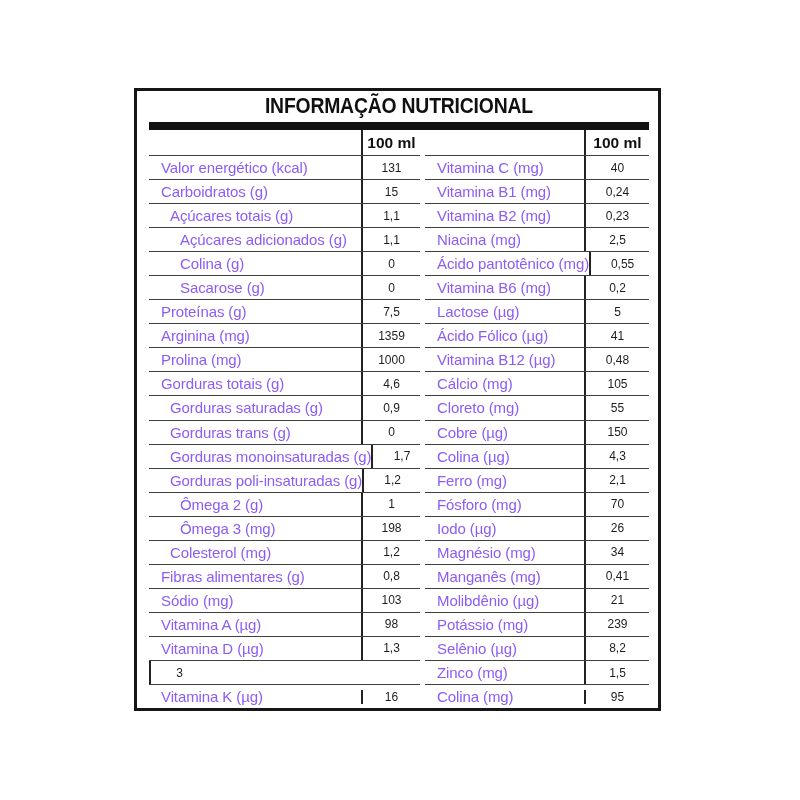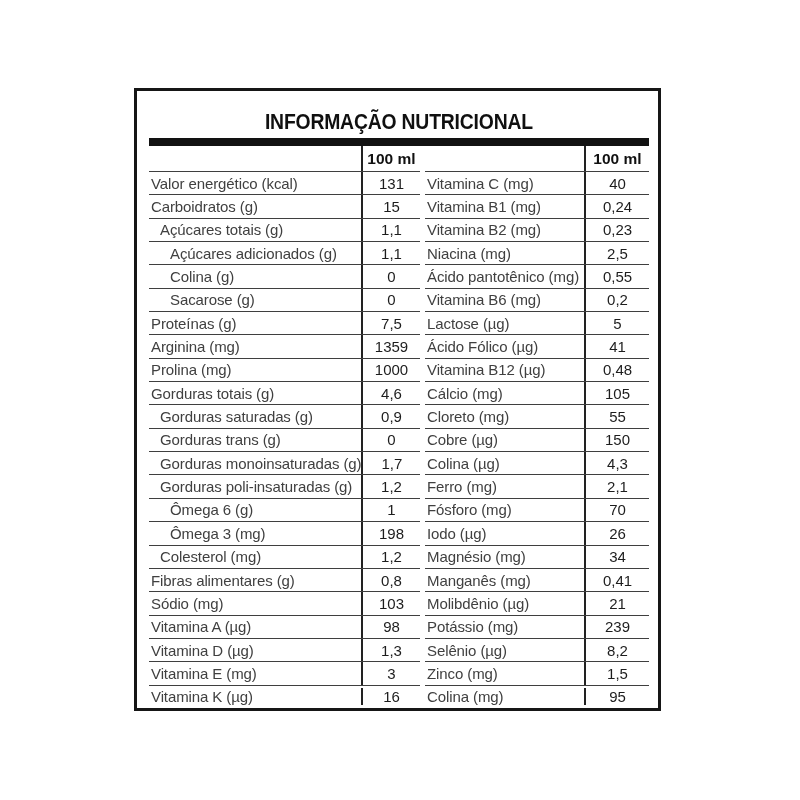--- a/index.html
+++ b/index.html
@@ -20,21 +20,21 @@
   }
   .nutrition-table {
     position: absolute;
     left: 134px;
     top: 88px;
     width: 527px;
     height: 623px;
     box-sizing: border-box;
     border: 3px solid #161616;
     background: #ffffff;
-    padding: 16px 9px 0 12px;
+    padding: 0 9px 0 12px;
     display: flex;
     flex-direction: column;
   }
   .title-row {
     height: 31px;
     flex: 0 0 31px;
     display: flex;
     align-items: center;
     justify-content: center;
     color: #101010;
@@ -77,36 +77,37 @@
   .hrow {
     flex: 0 0 25px;
     height: 25px;
     gap: 6px;
   }
   .lbl {
     flex: 1 1 auto;
     display: flex;
     align-items: center;
     font-size: 15px;
-    color: #404040;
+    color: #8b5cf6;
     white-space: nowrap;
     padding-left: 2px;
     letter-spacing: -0.1px;
+    margin-left: 10px;
   }
   .ind0 { padding-left: 2px; }
   .ind1 { padding-left: 11px; }
   .ind2 { padding-left: 21px; }
   .val {
     flex: 0 0 auto;
     box-sizing: border-box;
     border-left: 2px solid #222222;
     display: flex;
     align-items: center;
     justify-content: center;
-    font-size: 15px;
+    font-size: 12px;
     color: #1d1d1d;
     white-space: nowrap;
   }
   .sub-left  .val { width: 59px; }
   .sub-right .val { width: 65px; }
   .hrow .val {
     font-weight: bold;
     font-size: 15.5px;
     color: #111111;
   }
@@ -181,21 +182,21 @@
           </div>
           <div class="row">
             <div class="lbl ind1">Gorduras monoinsaturadas (g)</div>
             <div class="val">1,7</div>
           </div>
           <div class="row">
             <div class="lbl ind1">Gorduras poli-insaturadas (g)</div>
             <div class="val">1,2</div>
           </div>
           <div class="row">
-            <div class="lbl ind2">Ômega 6 (g)</div>
+            <div class="lbl ind2">Ômega 2 (g)</div>
             <div class="val">1</div>
           </div>
           <div class="row">
             <div class="lbl ind2">Ômega 3 (mg)</div>
             <div class="val">198</div>
           </div>
           <div class="row">
             <div class="lbl ind1">Colesterol (mg)</div>
             <div class="val">1,2</div>
           </div>
@@ -209,21 +210,20 @@
           </div>
           <div class="row">
             <div class="lbl ind0">Vitamina A (µg)</div>
             <div class="val">98</div>
           </div>
           <div class="row">
             <div class="lbl ind0">Vitamina D (µg)</div>
             <div class="val">1,3</div>
           </div>
           <div class="row">
-            <div class="lbl ind0">Vitamina E (mg)</div>
             <div class="val">3</div>
           </div>
           <div class="row">
             <div class="lbl ind0">Vitamina K (µg)</div>
             <div class="val">16</div>
           </div>
         </div>
 
       <div class="sub sub-right" id="sub-right">
         <div class="row hrow">

